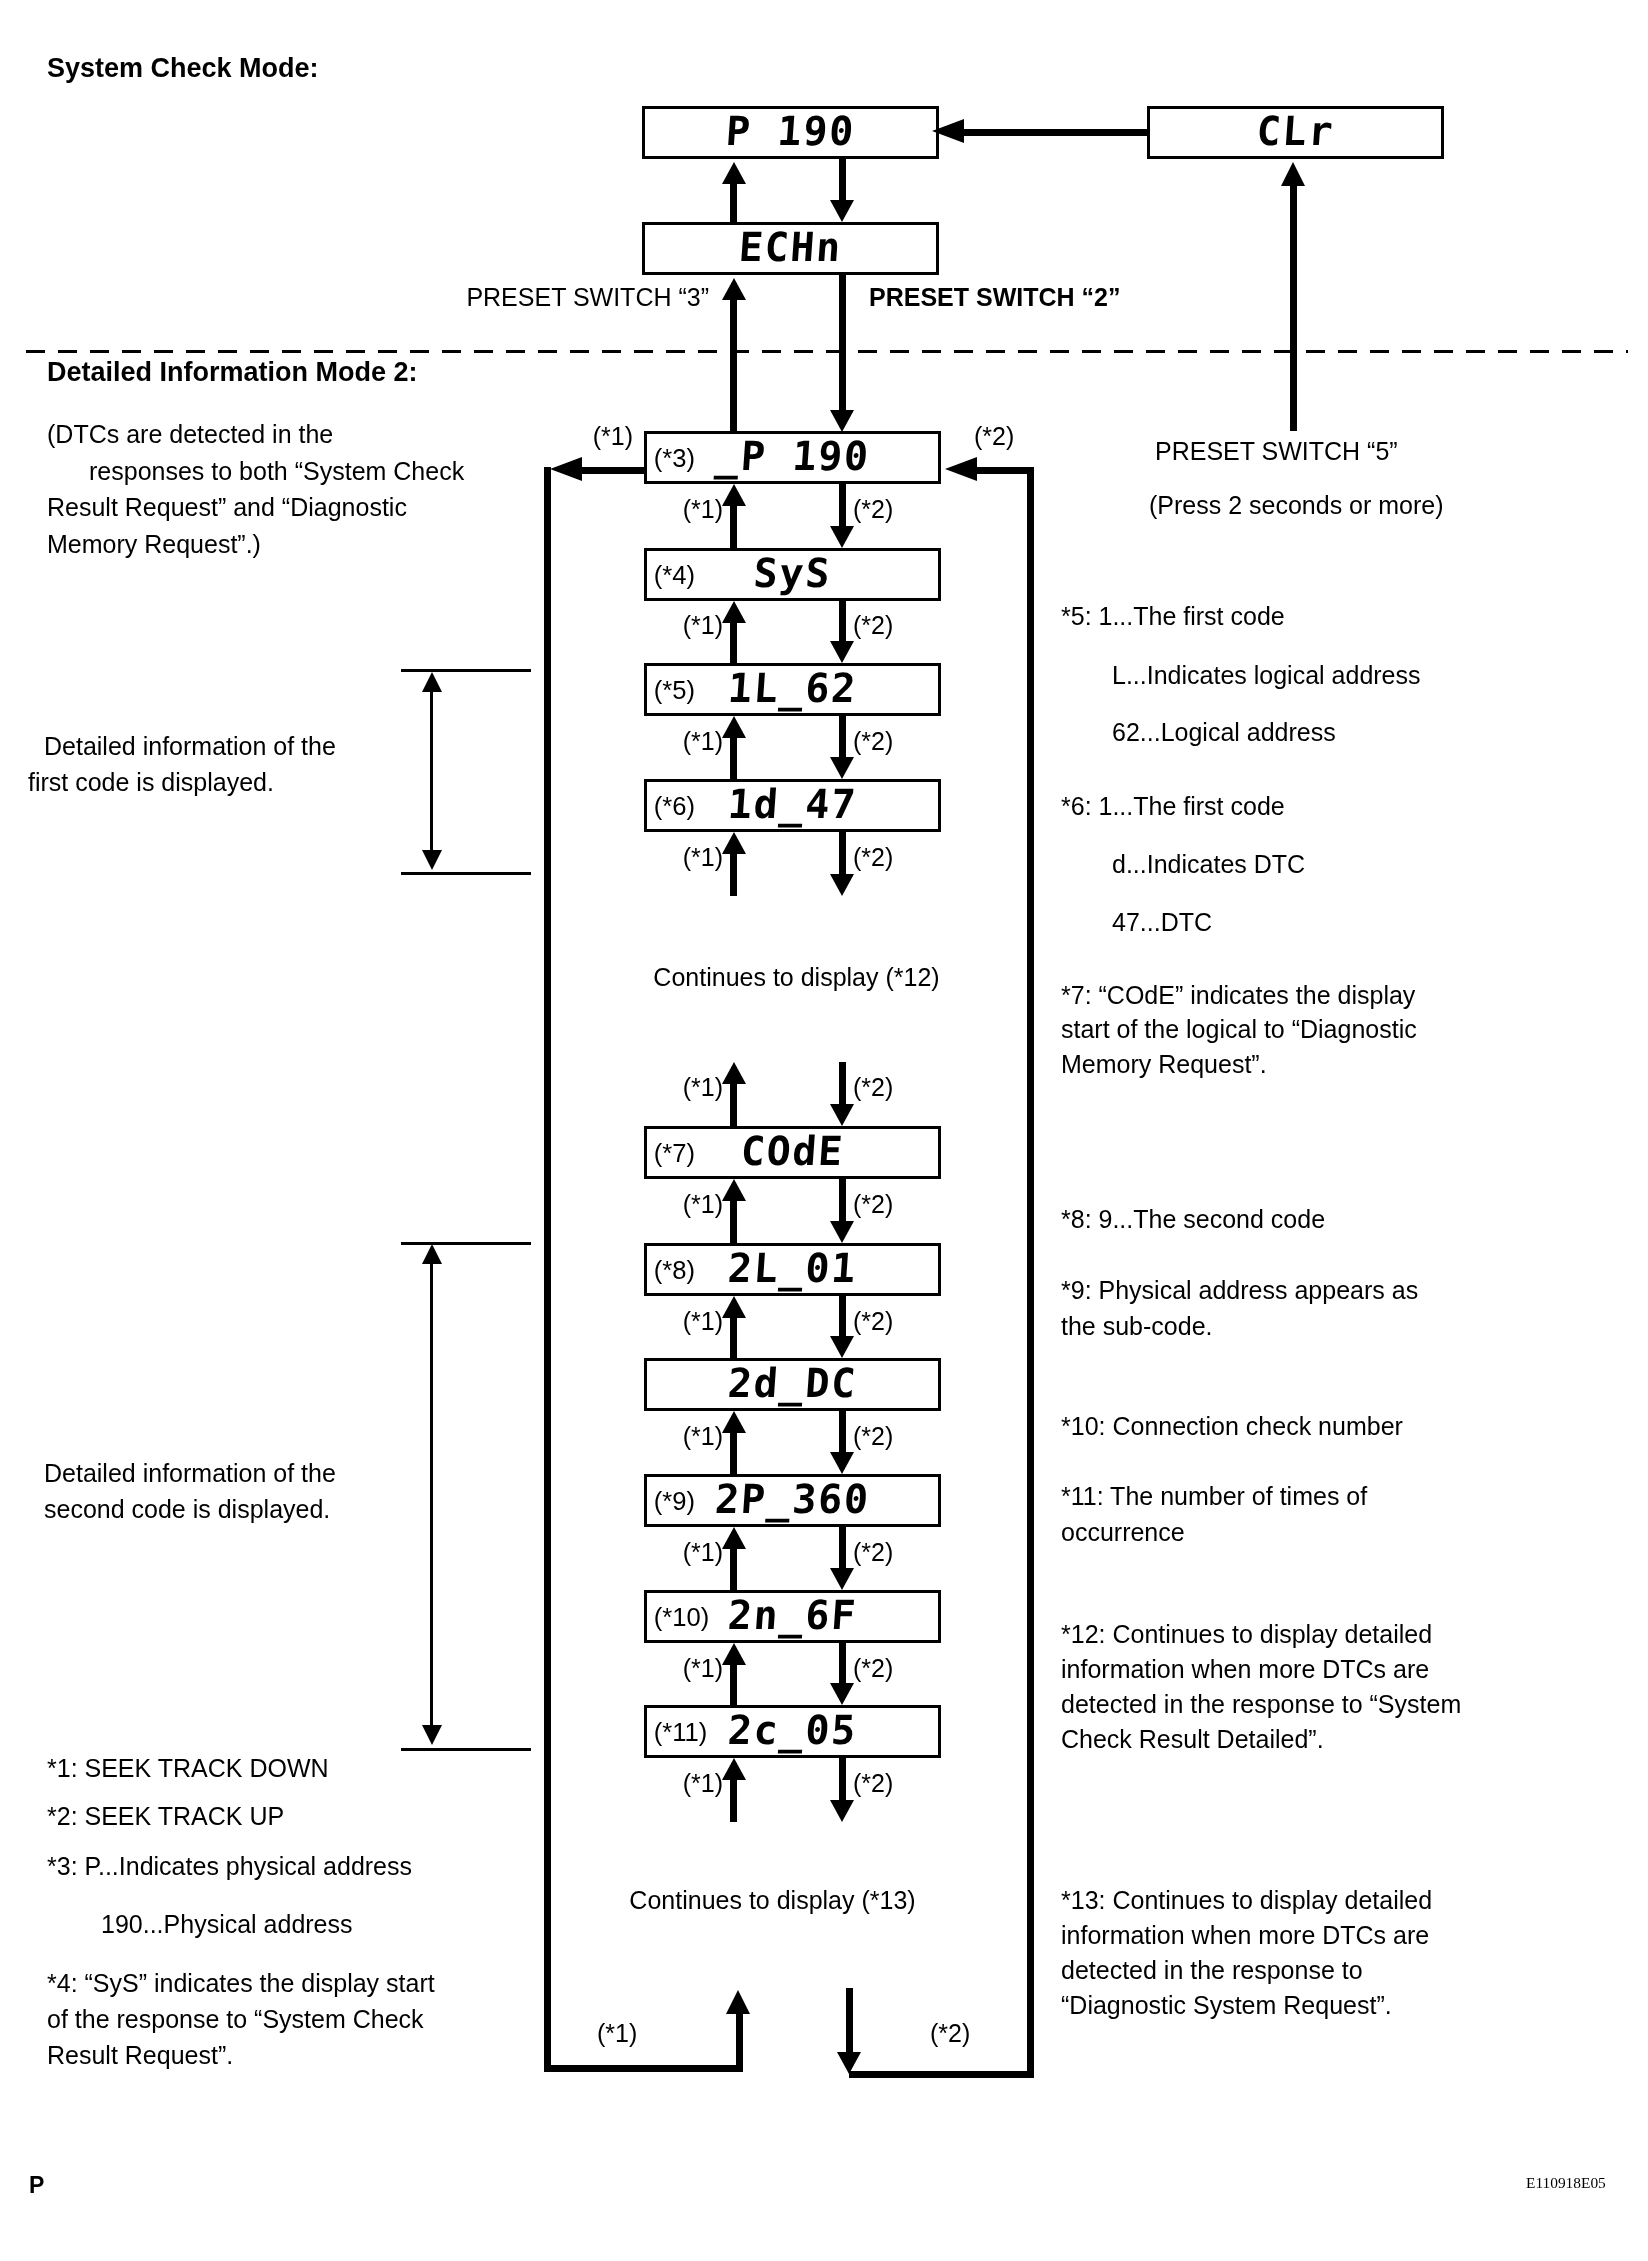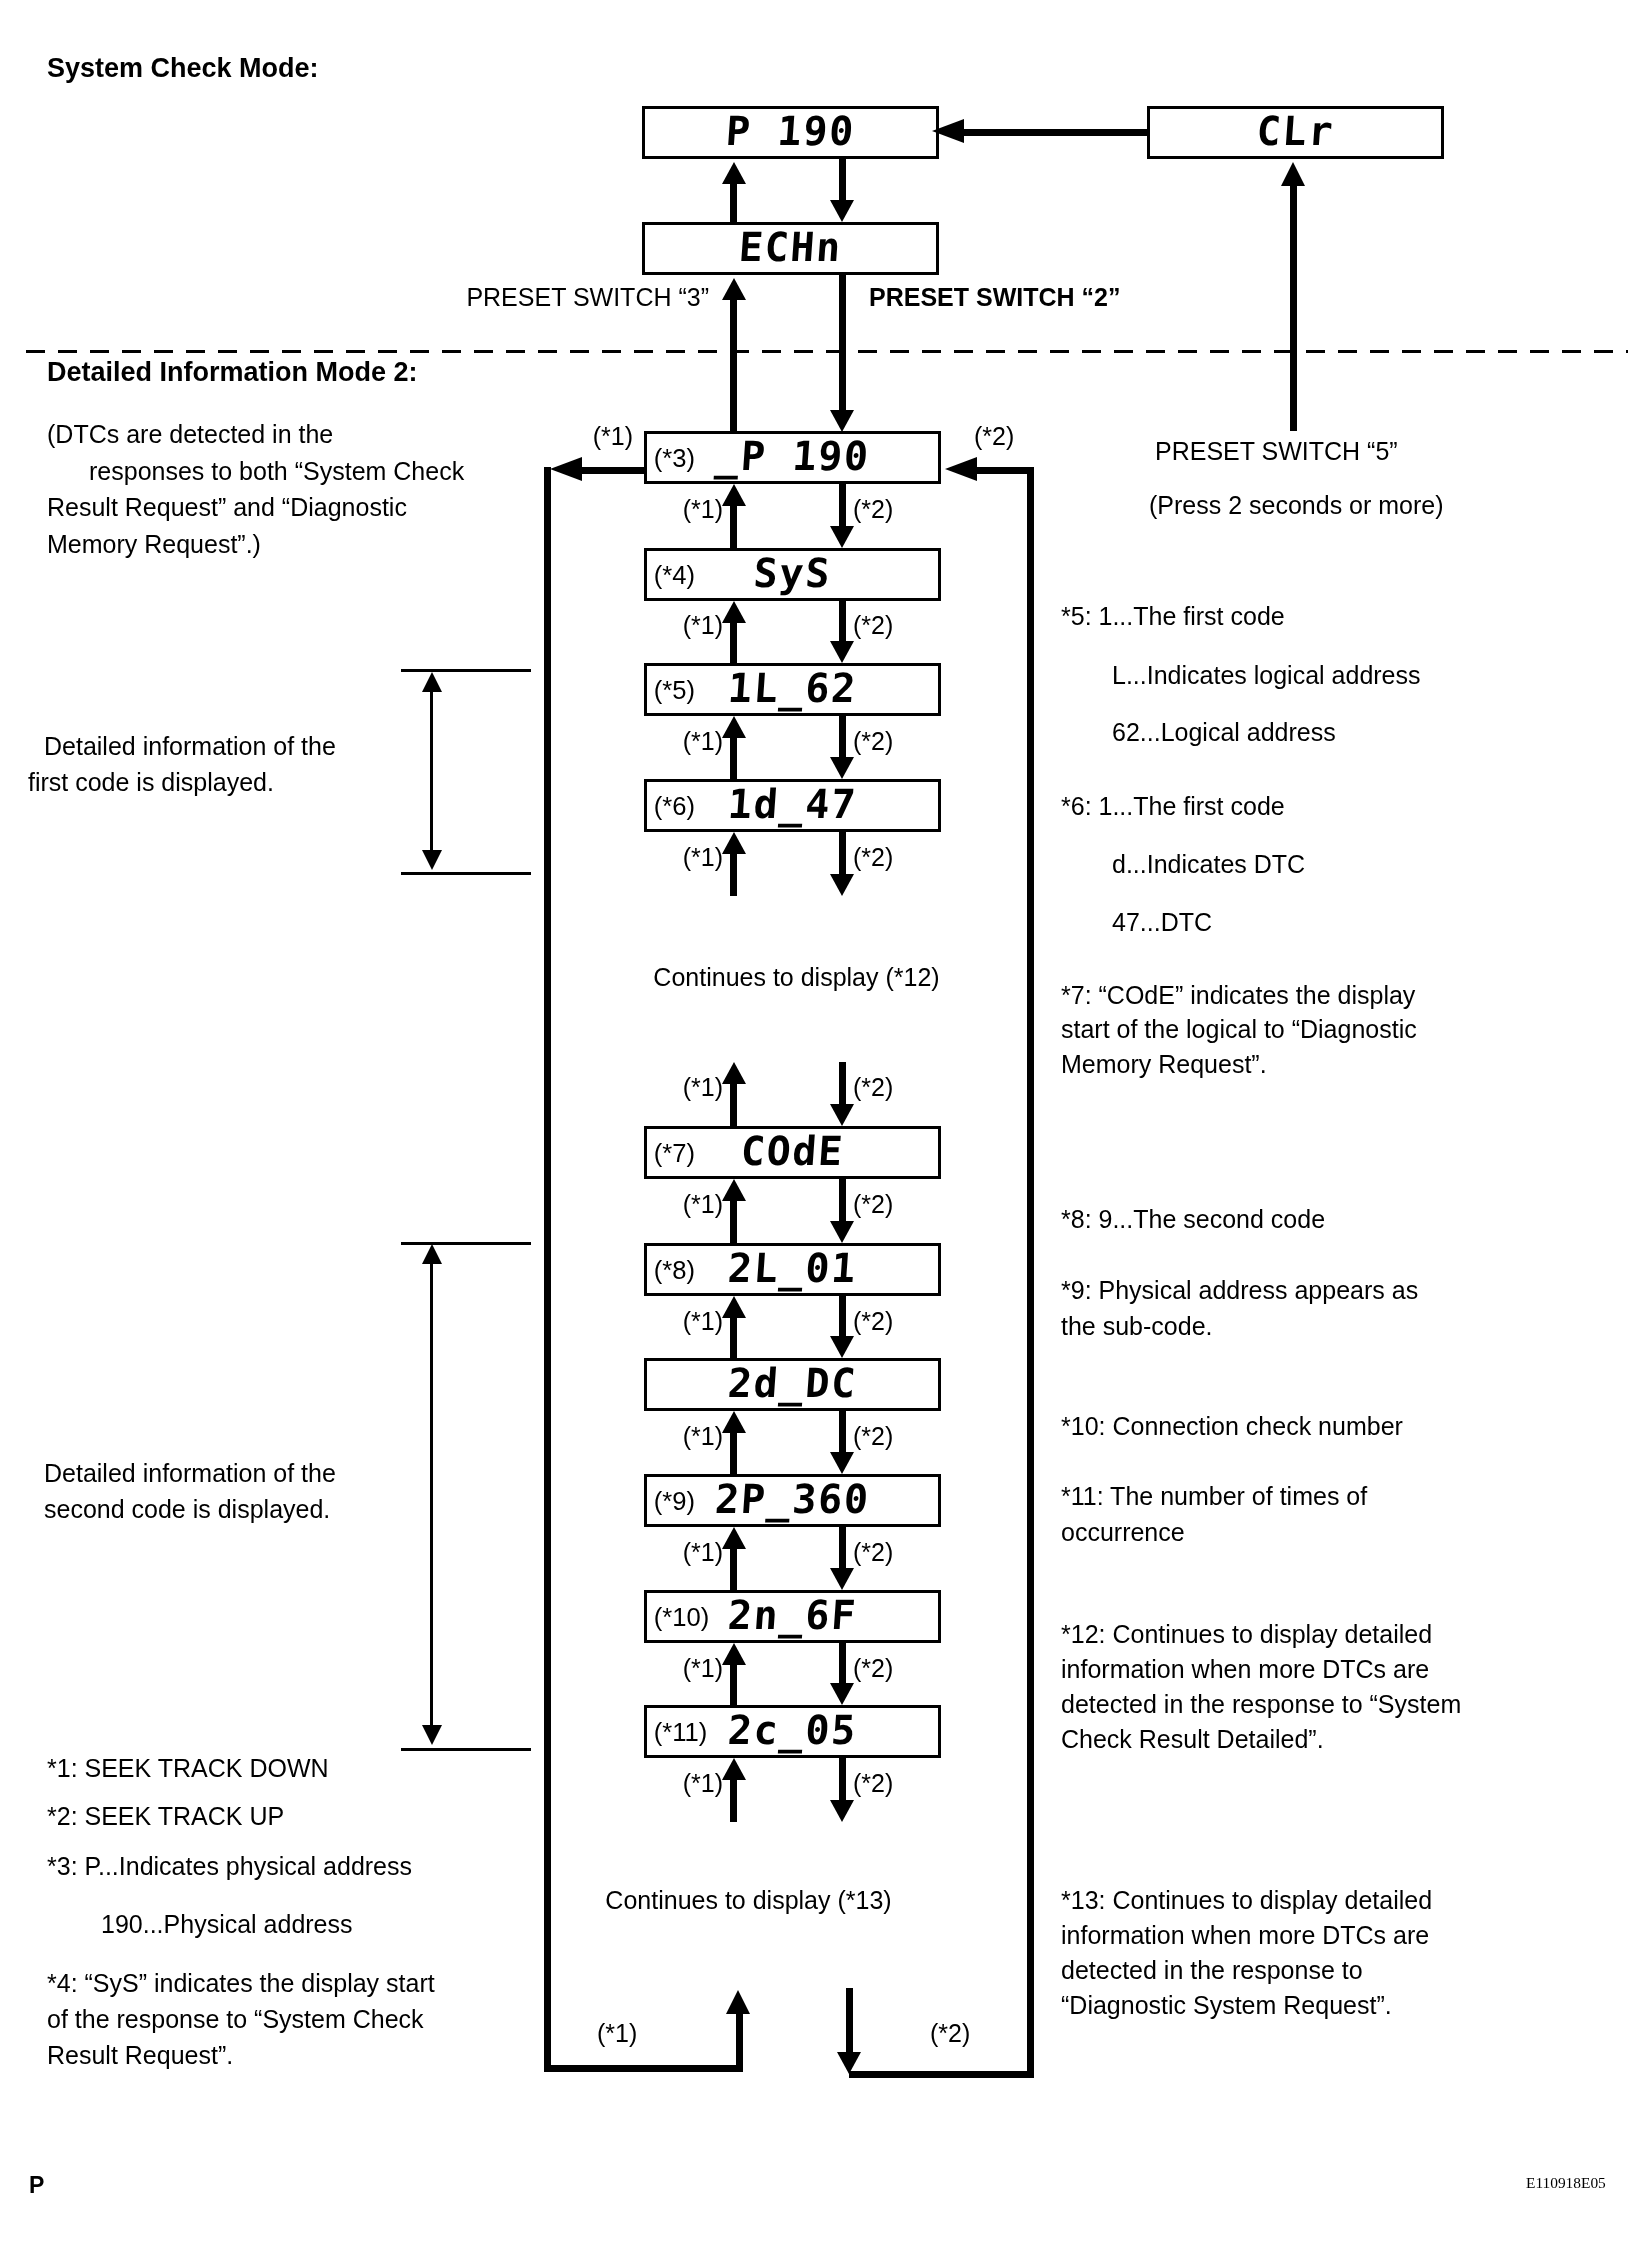--- a/index.html
+++ b/index.html
@@ -200,21 +200,21 @@
 <div class="lab r" style="left:655px;top:1654px;width:68px;">(*1)</div>
 <div class="lab" style="left:853px;top:1654px;">(*2)</div>
 
 <div class="tri tri-up" style="left:722px;top:1758px;"></div>
 <div class="bar" style="left:730px;top:1778px;width:6.8px;height:44px;"></div>
 <div class="bar" style="left:839px;top:1758px;width:6.8px;height:44px;"></div>
 <div class="tri tri-down" style="left:830px;top:1800px;"></div>
 <div class="lab r" style="left:655px;top:1769px;width:68px;">(*1)</div>
 <div class="lab" style="left:853px;top:1769px;">(*2)</div>
 
-<div class="txt center" style="left:548px;top:1886px;width:401px;">Continues to display (*13)</div>
+<div class="txt center" style="left:572px;top:1886px;width:401px;">Continues to display (*13)</div>
 
 <div class="tri tri-up-lg" style="left:726px;top:1990px;"></div>
 <div class="bar" style="left:736px;top:2012px;width:6.8px;height:55px;"></div>
 <div class="lab" style="left:597px;top:2019px;">(*1)</div>
 
 <div class="bar" style="left:846px;top:1988px;width:6.8px;height:66px;"></div>
 <div class="tri tri-down" style="left:837px;top:2052px;"></div>
 <div class="lab" style="left:930px;top:2019px;">(*2)</div>
 
 <div class="bar" style="left:544px;top:467px;width:6.8px;height:1605px;"></div>

